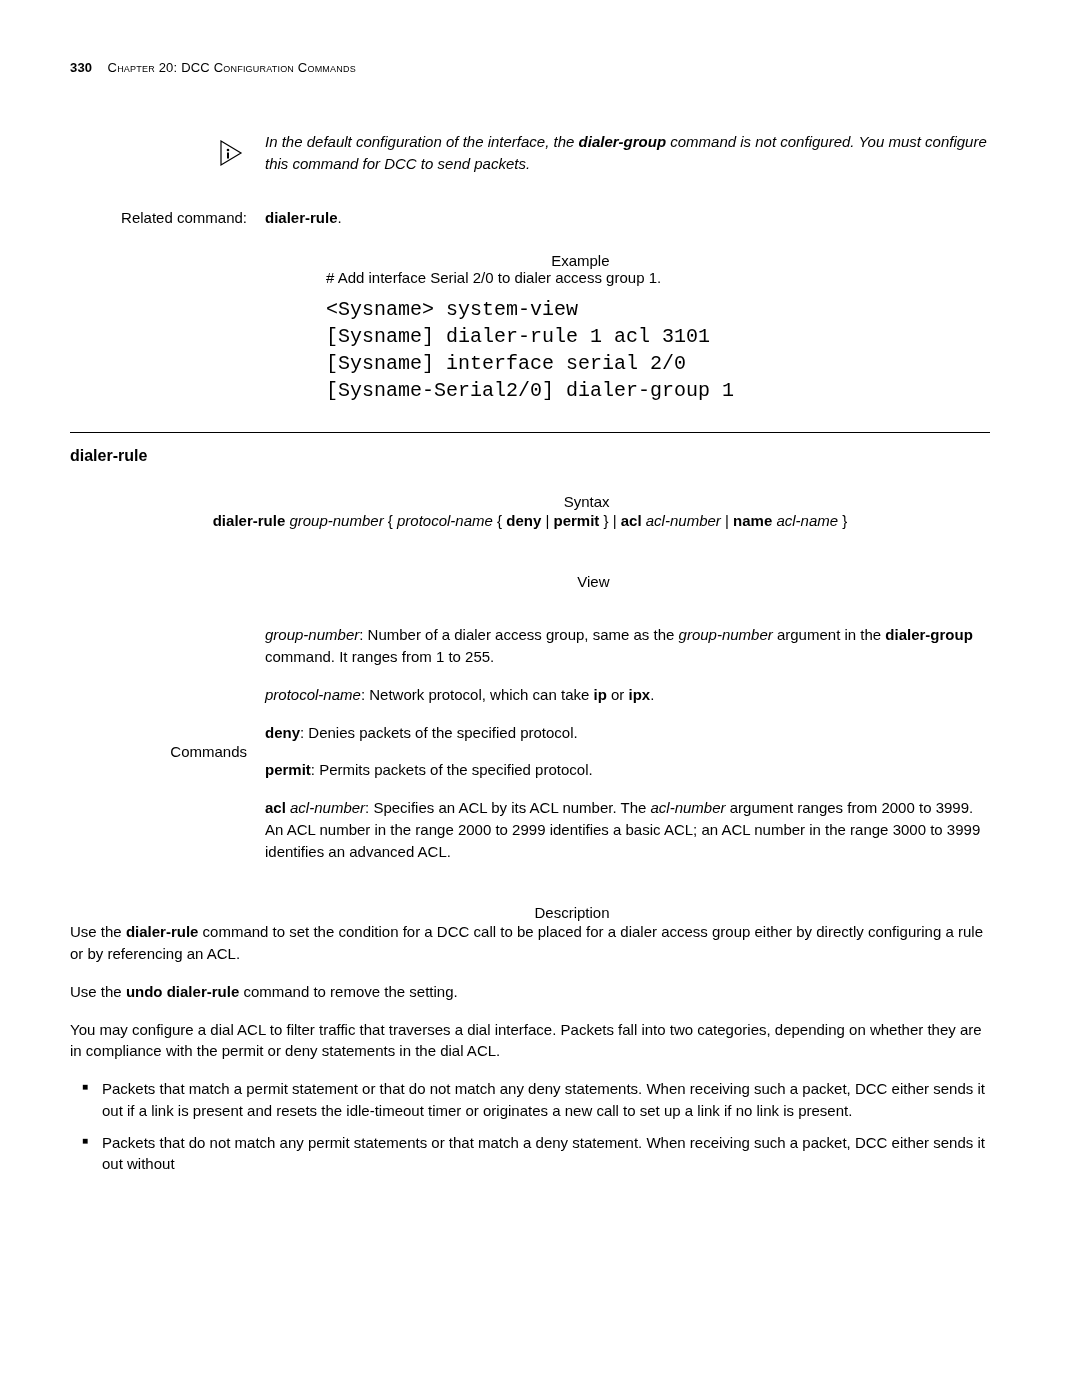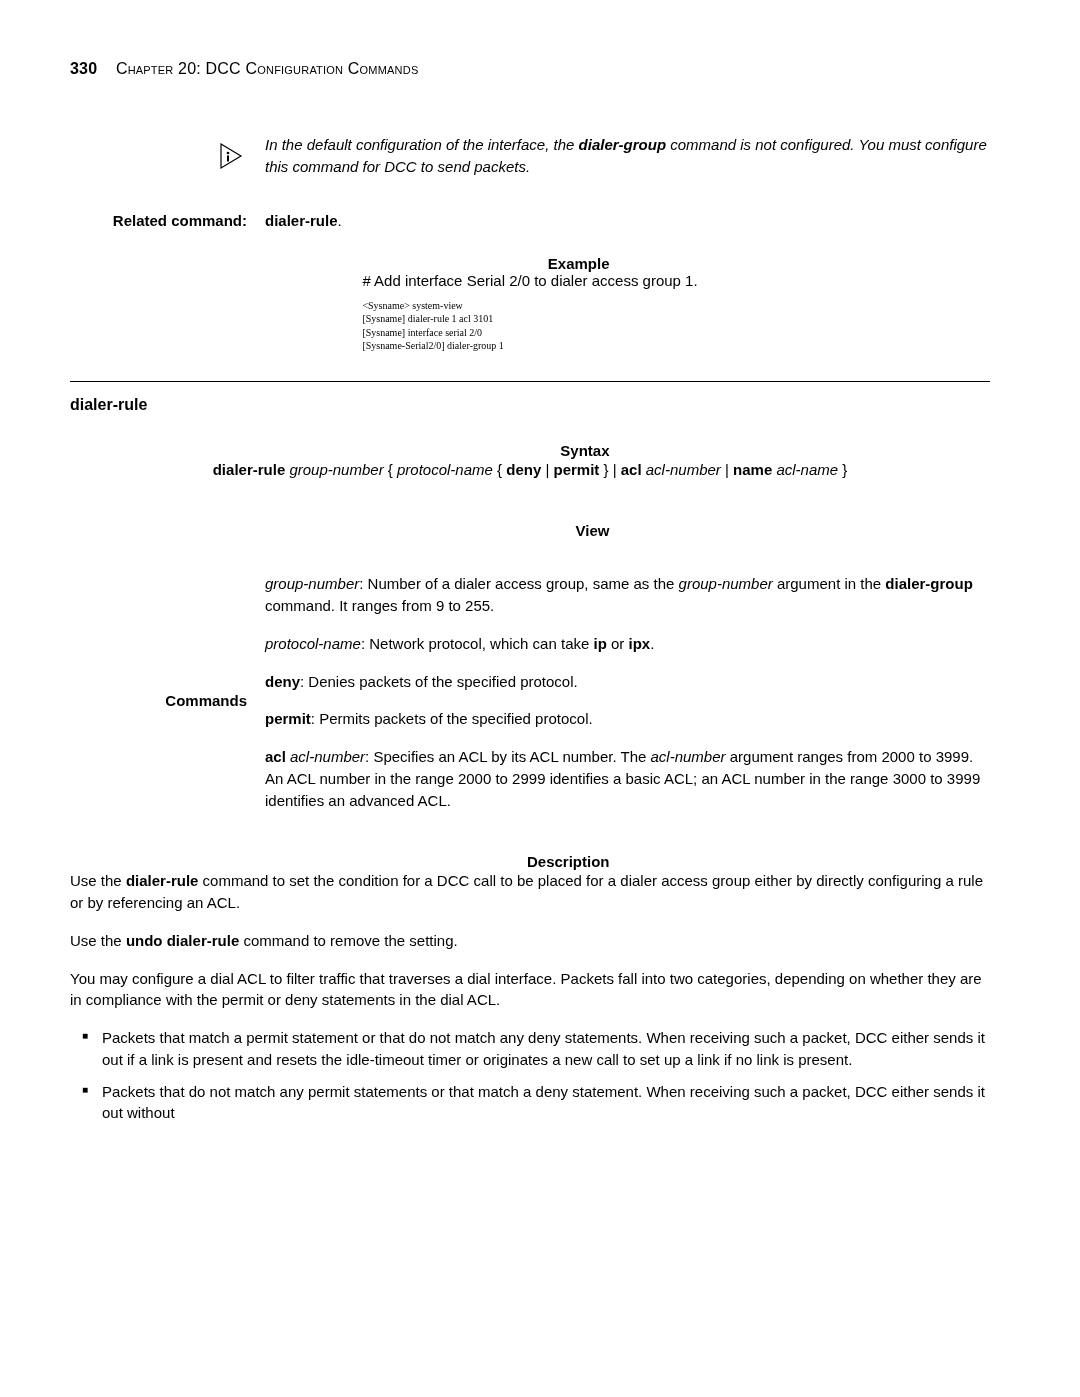--- a/index.html
+++ b/index.html
@@ -9,54 +9,54 @@
     font-size: 15px;
     color: #000;
     background: #fff;
     width: 1080px;
   }
   .page {
     padding: 60px 90px 60px 70px;
     box-sizing: border-box;
   }
   .header {
-    font-size: 16px;
+    font-size: 13px;
     letter-spacing: 0.2px;
     margin-bottom: 56px;
   }
   .header .pgnum { font-weight: bold; }
   .small-caps { font-variant: small-caps; }
   .row {
     display: flex;
     align-items: center;
     margin-bottom: 8px;
   }
   .left-col {
     width: 195px;
     flex: none;
     text-align: right;
     padding-right: 18px;
     box-sizing: border-box;
   }
-  .label { font-weight: bold; }
+  .label { font-weight: normal; }
   .body-col { flex: 1; }
   .icon-cell {
     width: 195px;
     flex: none;
     display: flex;
     justify-content: flex-end;
     padding-right: 18px;
     box-sizing: border-box;
   }
   .note-icon svg { display: block; }
   .note-text { font-style: italic; line-height: 1.45; }
   .note-text .nb { font-weight: bold; }
   pre.cli {
-    font-family: Liberation Serif, serif;
-    font-size: 10px;
+    font-family: Liberation Mono, monospace;
+    font-size: 20px;
     margin: 10px 0 0 0;
     white-space: pre;
     line-height: 1.35;
   }
   .hr {
     border: 0;
     border-top: 1px solid #000;
     margin: 28px 0 14px 0;
   }
   .section-title {
@@ -150,21 +150,21 @@
   </div>
 
   <div class="row sp-top">
     <div class="left-col"><span class="label">View</span></div>
   </div>
 
   <div class="row sp-top-lg">
     <div class="left-col"><span class="label">Commands</span></div>
     <div class="body-col">
       <div class="para">
-        <span class="i">group-number</span><span>: Number of a dialer access group, same as the </span><span class="i">group-number</span><span> argument in the </span><span class="b">dialer-group</span><span> command. It ranges from 9 to 255.</span>
+        <span class="i">group-number</span><span>: Number of a dialer access group, same as the </span><span class="i">group-number</span><span> argument in the </span><span class="b">dialer-group</span><span> command. It ranges from 1 to 255.</span>
       </div>
       <div class="para">
         <span class="i">protocol-name</span><span>: Network protocol, which can take </span><span class="b">ip</span><span> or </span><span class="b">ipx</span><span>.</span>
       </div>
       <div class="para">
         <span class="b">deny</span><span>: Denies packets of the specified protocol.</span>
       </div>
       <div class="para">
         <span class="b">permit</span><span>: Permits packets of the specified protocol.</span>
       </div>

